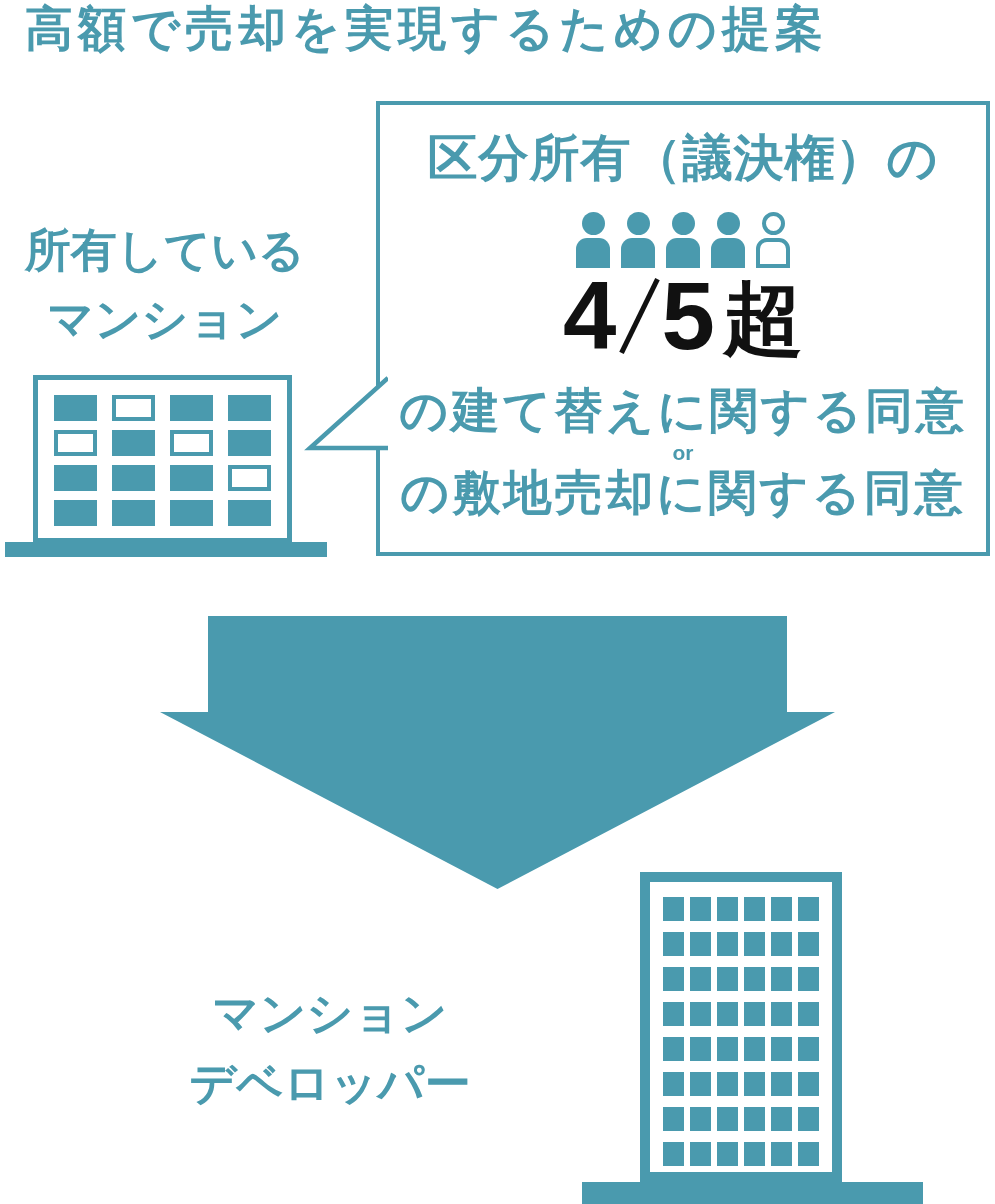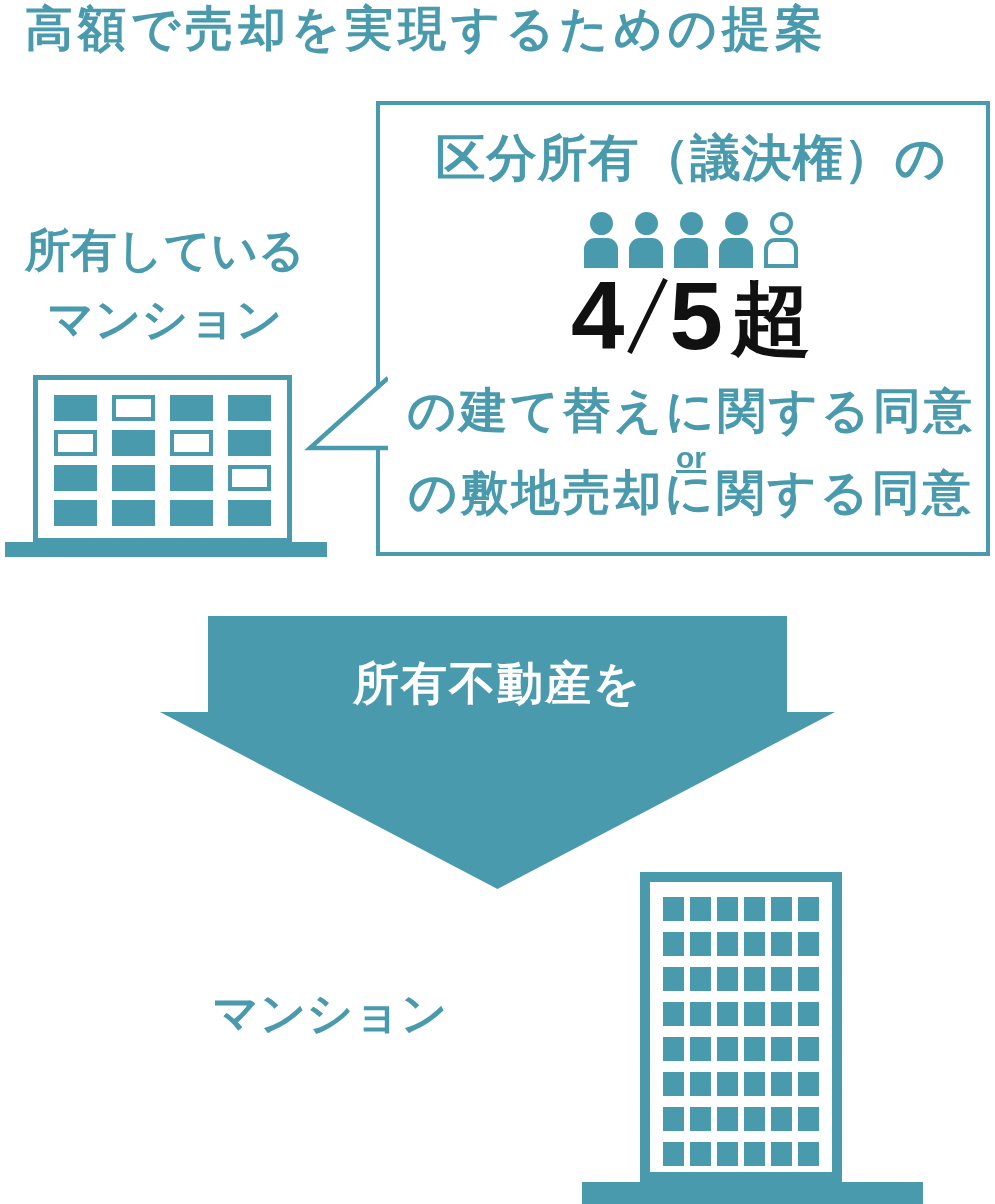--- a/index.html
+++ b/index.html
@@ -19,35 +19,35 @@
     border:5px solid var(--accent);background:#fff;box-sizing:border-box;}
   .bldg-left .grid{display:grid;grid-template-columns:repeat(4,43px);gap:9px 15px;padding:15px 16px 0;}
   .win{box-sizing:border-box;}
   .bldg-left .win{width:43px;height:26px;}
   .win.filled{background:var(--accent);}
   .win.outline{background:#fff;border:4px solid var(--accent);}
   .bldg-left-base{position:absolute;left:5px;top:542px;width:322px;height:15px;background:var(--accent);}
   
   .consent-box{position:absolute;left:376px;top:101px;width:614px;height:455px;
     border:4px solid var(--accent);background:#fff;box-sizing:border-box;}
-  .consent-box>div{position:absolute;left:0;width:100%;text-align:center;margin-left:8px;}
+  .consent-box>div{position:absolute;left:0;width:100%;text-align:center;}
   .box-heading{top:26px;font-size:50px;font-weight:bold;color:var(--accent);letter-spacing:1px;line-height:1.1;}
   .people-row{top:107px;display:flex;justify-content:center;align-items:flex-end;gap:11px;}
   .person{position:relative;width:34px;height:56px;}
   .person .head{width:23px;height:23px;border-radius:50%;margin:0 auto;}
   .person .pbody{width:34px;height:30px;border-radius:11px 11px 0 0;margin-top:3px;box-sizing:border-box;}
   .person.filled .head,.person.filled .pbody{background:var(--accent);}
   .person.outline .head,.person.outline .pbody{background:#fff;border:4px solid var(--accent);box-sizing:border-box;}
   .fraction-row{top:170px;display:flex;justify-content:center;align-items:flex-end;}
   .frac-num{font-size:96px;line-height:78px;font-weight:bold;color:var(--ink);}
   .frac-slash{width:5px;height:82px;background:var(--ink);transform:rotate(26deg);margin:0 20px -2px;}
   .frac-suffix{font-size:80px;line-height:72px;font-weight:bold;color:var(--ink);margin-left:8px;}
   .cond{font-size:48px;font-weight:bold;color:var(--accent);letter-spacing:3px;line-height:1.1;white-space:nowrap;}
   .cond1{top:280px;}
-  .cond-or{top:336px;font-size:30px;font-weight:bold;color:var(--accent);text-decoration:underline;}
+  .cond-or{top:336px;font-size:21px;font-weight:bold;color:var(--accent);}
   .cond2{top:362px;}
   
   .tail{position:absolute;left:302px;top:376px;}
   
   .arrow-svg{position:absolute;left:160px;top:616px;}
   .arrow-text{position:absolute;left:160px;top:648px;width:675px;text-align:center;
     color:#fff;font-size:46px;font-weight:bold;line-height:71px;letter-spacing:2px;}
   
   .dev-label{position:absolute;left:120px;top:978px;width:420px;text-align:center;
     font-size:46px;font-weight:bold;color:var(--accent);line-height:70px;}
@@ -125,25 +125,25 @@
 </div>
 
 <svg class="tail" width="86" height="78">
   <path d="M86,2 L8,72 L86,72" fill="#ffffff" stroke="#4a9aae" stroke-width="4.5"></path>
 </svg>
 
 <svg class="arrow-svg" width="675" height="273" viewBox="0 0 675 273">
   <path d="M48,0 H627 V96 H675 L337.5,273 L0,96 H48 Z" fill="#4a9aae"></path>
 </svg>
 <div class="arrow-text">
-  <div>所有不動産を</div>
 </div>
 
 <div class="dev-label">
   <span>マンション</span><br>
+  <span>デベロッパー</span>
 </div>
 
 <div class="bldg-right">
   <div class="grid" id="right-windows">
       <div class="win filled"></div>
       <div class="win filled"></div>
       <div class="win filled"></div>
       <div class="win filled"></div>
       <div class="win filled"></div>
       <div class="win filled"></div>

